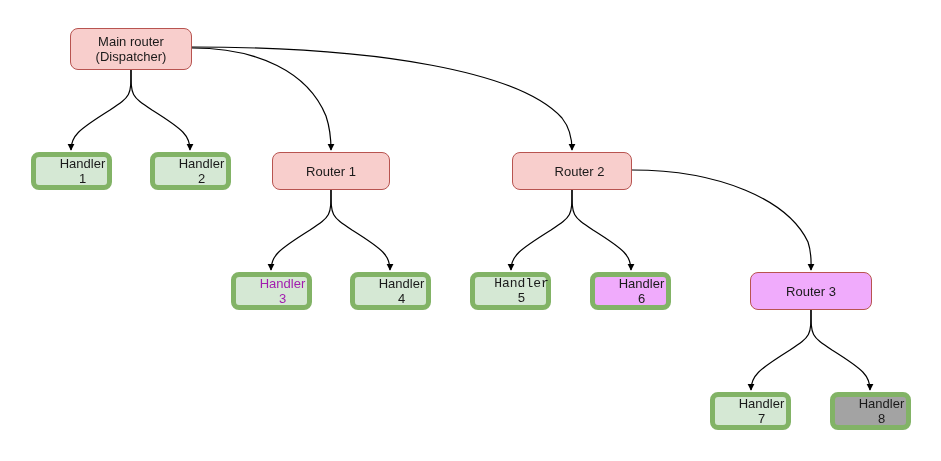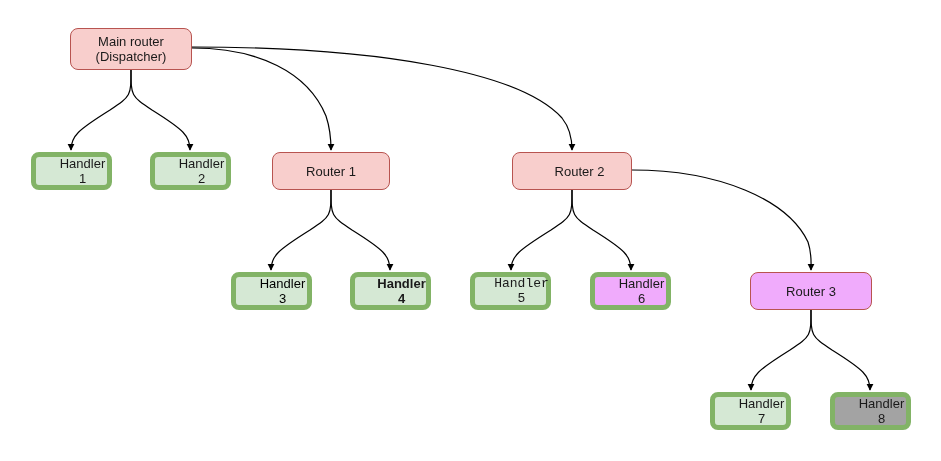--- a/index.html
+++ b/index.html
@@ -62,22 +62,22 @@
       </g>
   </svg>
 
   <div id="node-layer">
       <div class="node router" style="left: 70px; top: 28px; width: 122px; height: 42px; background: rgb(248, 206, 204); border-color: rgb(184, 84, 80); color: rgb(26, 26, 26);"><span>Main router
 (Dispatcher)</span></div>
       <div class="node handler" style="left: 31px; top: 152px; width: 81px; height: 38px; background: rgb(213, 232, 212); border-color: rgb(130, 179, 102); color: rgb(26, 26, 26);"><span>Handler 1</span></div>
       <div class="node handler" style="left: 150px; top: 152px; width: 81px; height: 38px; background: rgb(213, 232, 212); border-color: rgb(130, 179, 102); color: rgb(26, 26, 26);"><span>Handler 2</span></div>
       <div class="node router" style="left: 272px; top: 152px; width: 118px; height: 38px; background: rgb(248, 206, 204); border-color: rgb(184, 84, 80); color: rgb(26, 26, 26);"><span>Router 1</span></div>
       <div class="node router" style="left: 512px; top: 152px; width: 120px; height: 38px; background: rgb(248, 206, 204); border-color: rgb(184, 84, 80); color: rgb(26, 26, 26); padding-left: 15px;"><span>Router 2</span></div>
-      <div class="node handler" style="left: 231px; top: 272px; width: 81px; height: 38px; background: rgb(213, 232, 212); border-color: rgb(130, 179, 102); color: #000000;"><span>Handler 3</span></div>
-      <div class="node handler" style="left: 350px; top: 272px; width: 81px; height: 38px; background: rgb(213, 232, 212); border-color: rgb(130, 179, 102); color: rgb(26, 26, 26); font-weight: bold;"><span>Handler 4</span></div>
+      <div class="node handler" style="left: 231px; top: 272px; width: 81px; height: 38px; background: rgb(213, 232, 212); border-color: rgb(130, 179, 102); color: #a21caf;"><span>Handler 3</span></div>
+      <div class="node handler" style="left: 350px; top: 272px; width: 81px; height: 38px; background: rgb(213, 232, 212); border-color: rgb(130, 179, 102); color: rgb(26, 26, 26);"><span>Handler 4</span></div>
       <div class="node handler" style="left: 470px; top: 272px; width: 81px; height: 38px; background: rgb(213, 232, 212); border-color: rgb(130, 179, 102); color: rgb(26, 26, 26); font-family: Liberation Mono, monospace;"><span>Handler 5</span></div>
       <div class="node handler" style="left: 590px; top: 272px; width: 81px; height: 38px; background: #f0abfc; border-color: rgb(130, 179, 102); color: rgb(26, 26, 26);"><span>Handler 6</span></div>
       <div class="node router" style="left: 750px; top: 272px; width: 122px; height: 38px; background: #f0abfc; border-color: rgb(184, 84, 80); color: rgb(26, 26, 26);"><span>Router 3</span></div>
       <div class="node handler" style="left: 710px; top: 392px; width: 81px; height: 38px; background: rgb(213, 232, 212); border-color: rgb(130, 179, 102); color: rgb(26, 26, 26);"><span>Handler 7</span></div>
       <div class="node handler" style="left: 830px; top: 392px; width: 81px; height: 38px; background: #a3a3a3; border-color: rgb(130, 179, 102); color: rgb(26, 26, 26);"><span>Handler 8</span></div>
     </div>
 
 </div>
 
 </body></html>

